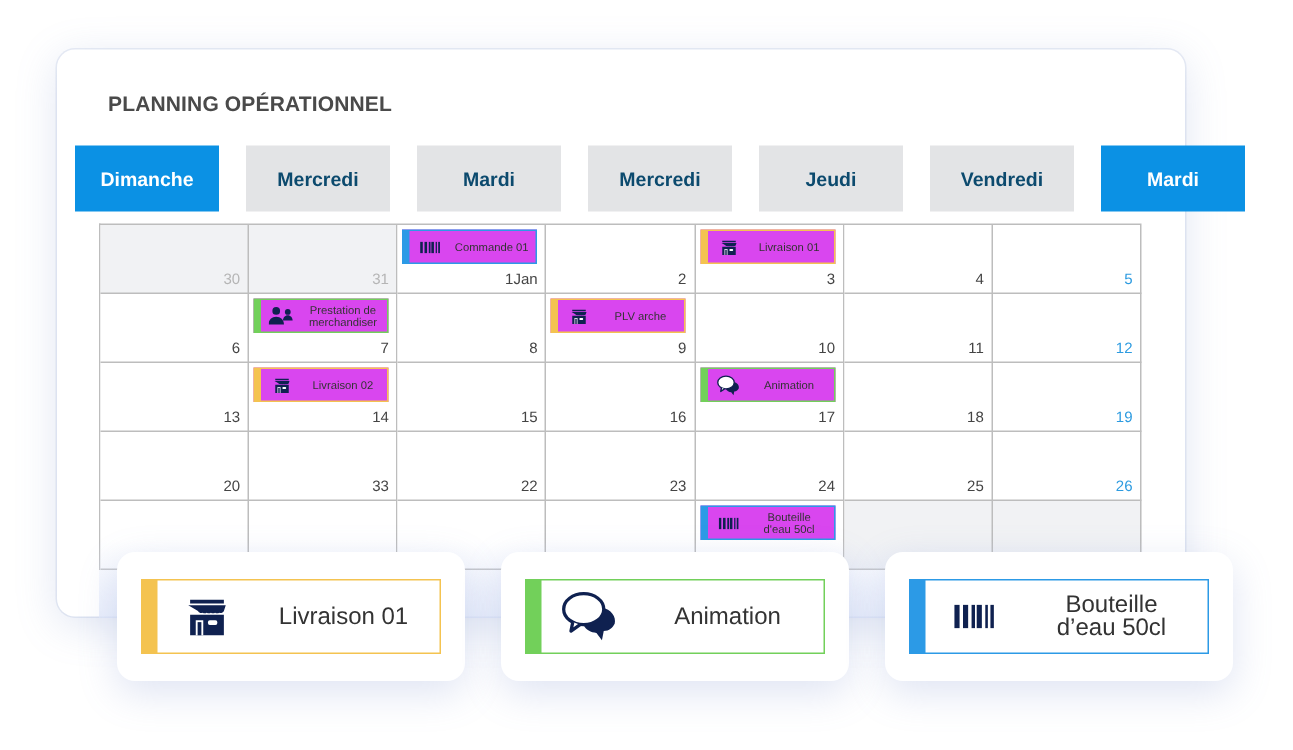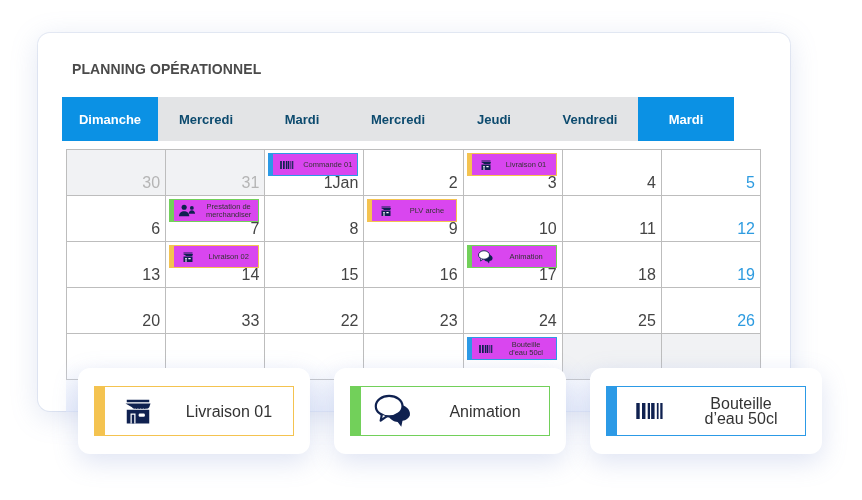--- a/index.html
+++ b/index.html
@@ -8,41 +8,41 @@
 
   .card {
     position: absolute; left: 38px; top: 33px; width: 752px; height: 378px;
     background: #ffffff; border-radius: 12px;
     box-shadow: 0 6px 28px rgba(120,140,200,0.22), 0 0 0 1px rgba(220,226,240,0.6);
   }
   .title {
     position: absolute; left: 72px; top: 61px;
     font-size: 14px; font-weight: bold; color: #4a4a4a; letter-spacing: 0.1px;
   }
-  .days { position: absolute; left: 62px; top: 97px; display: flex; gap: 0; }
+  .days { position: absolute; left: 50px; top: 97px; display: flex; gap: 18px; }
   .day {
     width: 96px; height: 44px; background: #e3e4e6; color: #0c4a6e;
     display: flex; align-items: center; justify-content: center;
     font-size: 13px; font-weight: bold;
   }
   .day.hl { background: #0b91e4; color: #fff; }
 
   .grid {
     position: absolute; left: 66px; top: 149px; width: 695px;
     display: grid; grid-template-columns: repeat(7, 1fr);
     border-top: 1px solid #bdbdbd; border-left: 1px solid #bdbdbd;
   }
   .cell {
     position: relative; height: 46px;
     border-right: 1px solid #bdbdbd; border-bottom: 1px solid #bdbdbd;
     background: #fff;
   }
   .cell.grey { background: #f1f2f4; }
   .cell .num {
-    position: absolute; right: 5px; bottom: 3px; font-size: 16px; color: #444;
+    position: absolute; right: 5px; bottom: 3px; font-size: 10px; color: #444;
   }
   .cell.grey .num { color: #b5b5b5; }
   .cell.sat .num { color: #2d9be0; }
 
   .ev {
     position: absolute; left: 3px; top: 3px; width: 90px; height: 23px;
     background: #d946ef; border: 1px solid; border-left-width: 5px;
     display: flex; align-items: center; font-size: 7.5px; color: #333;
   }
   .ev.blue { border-color: #2c9ae6; }

